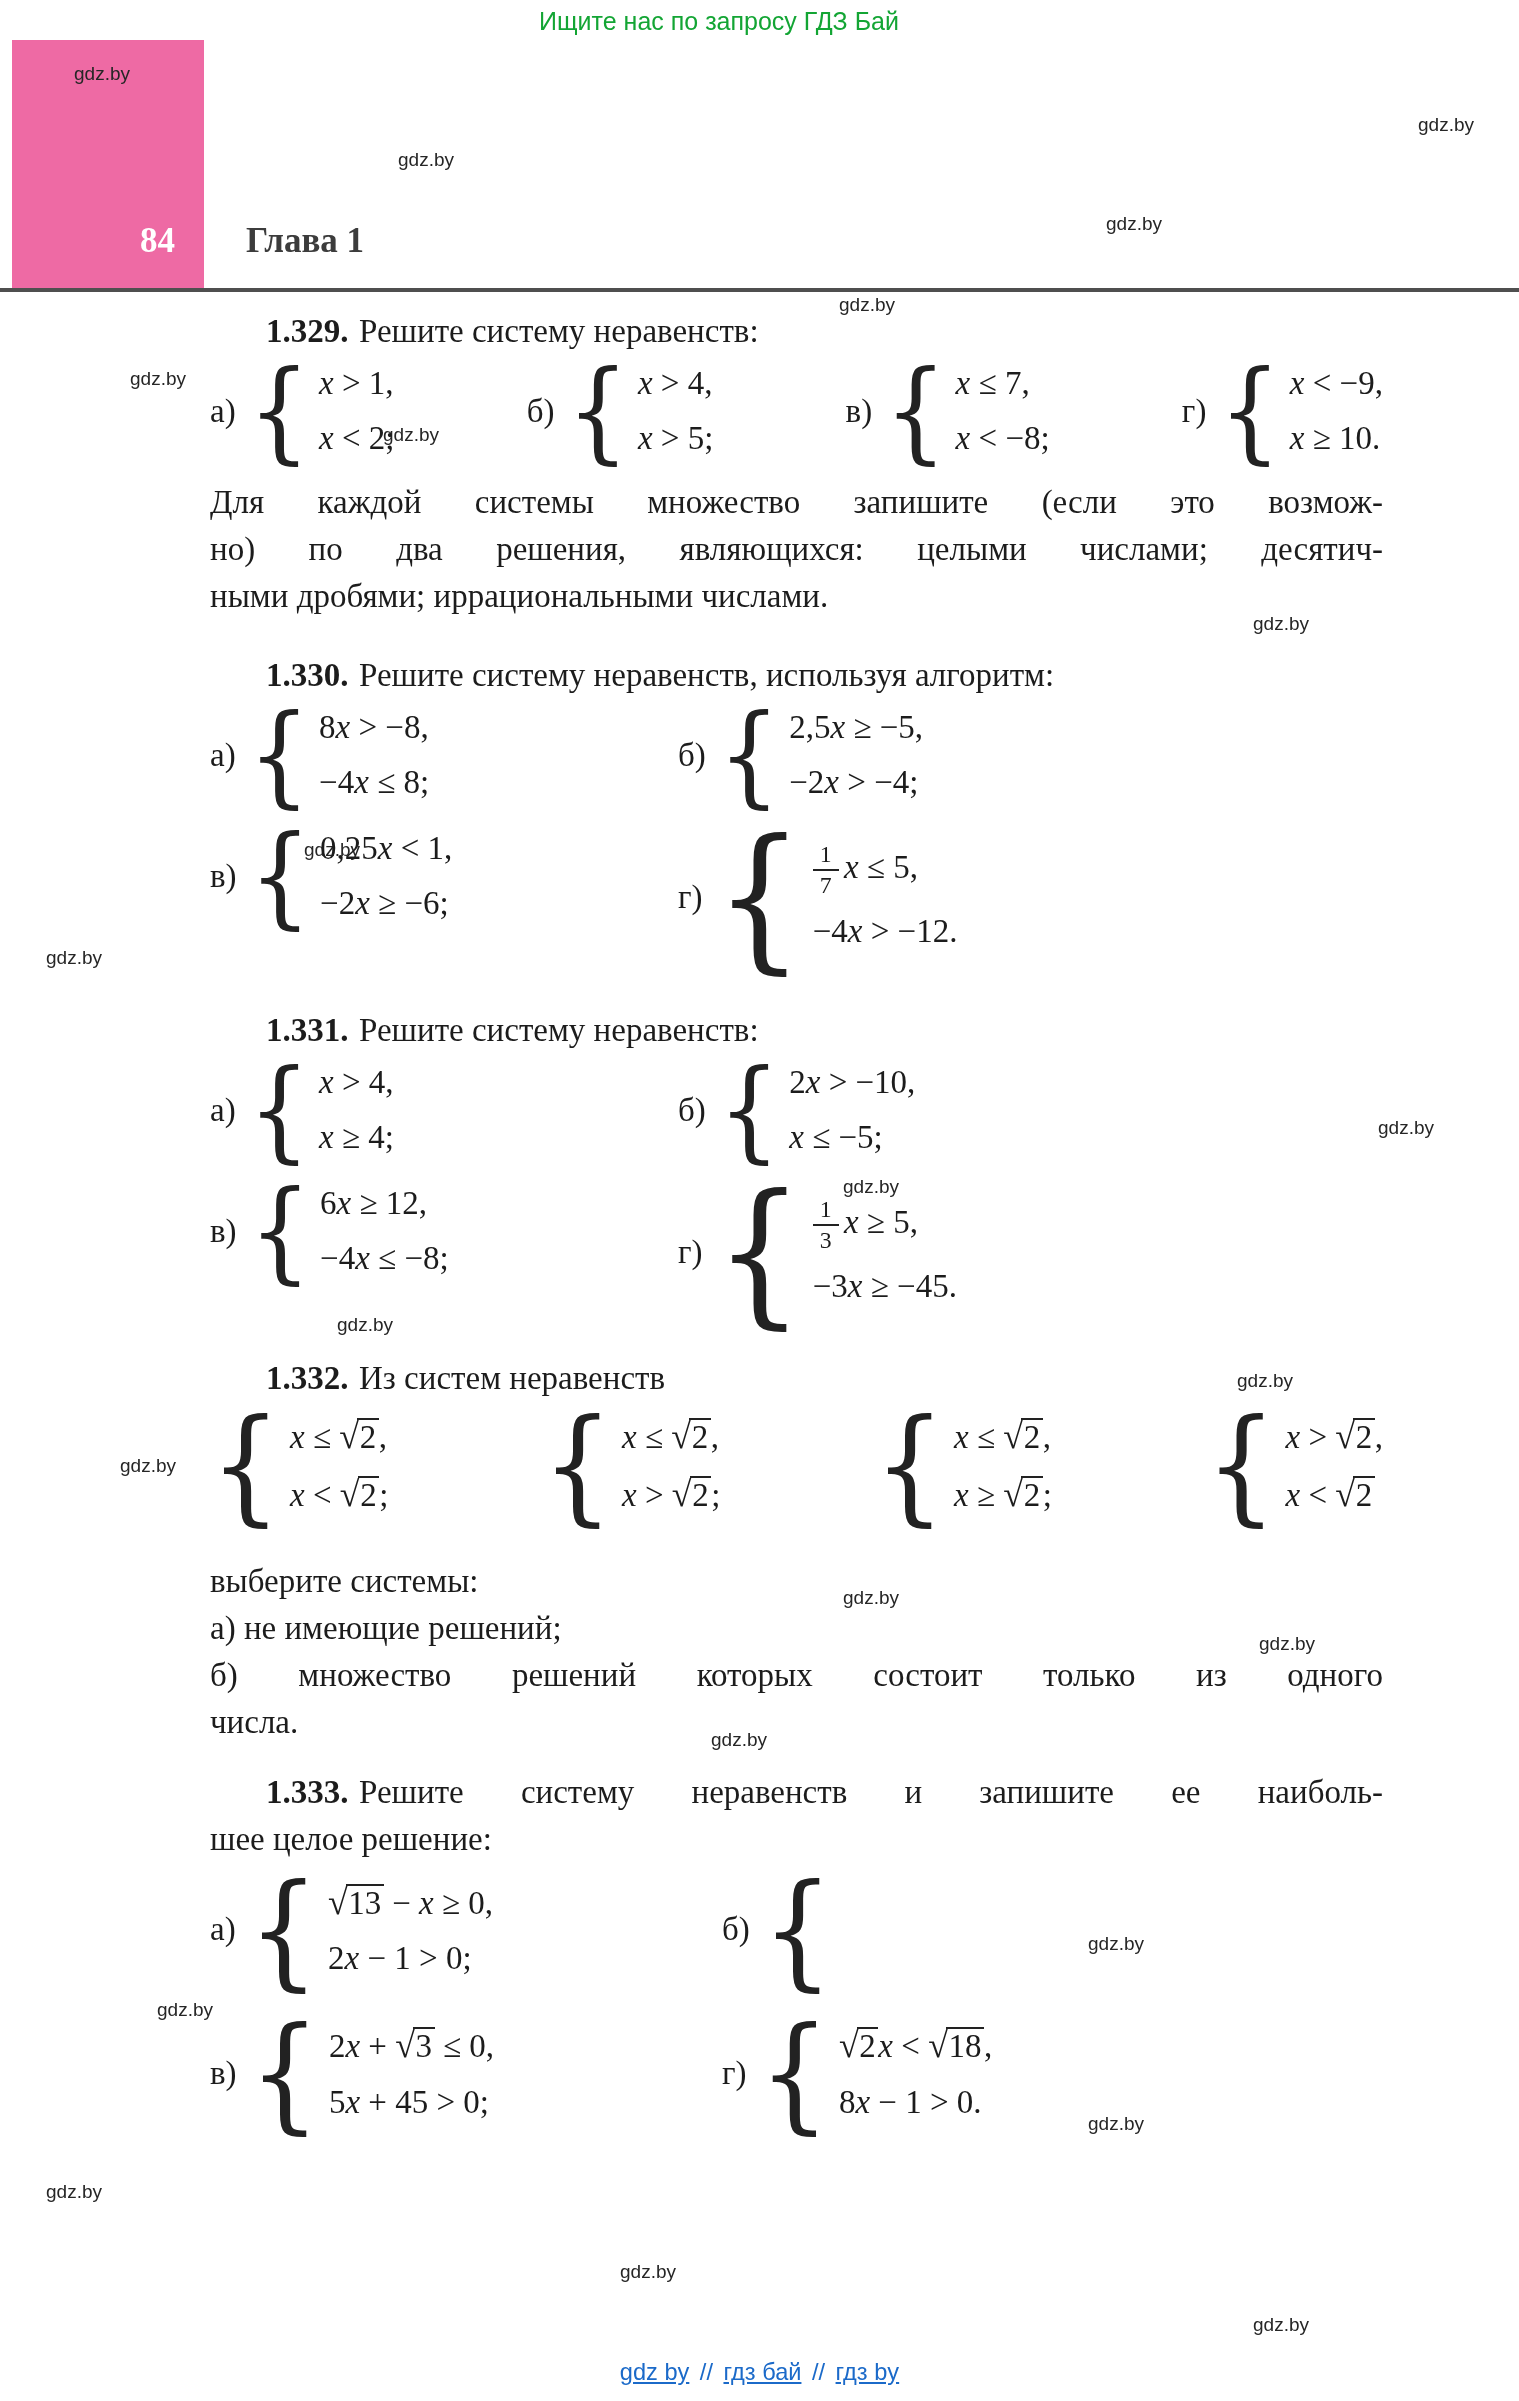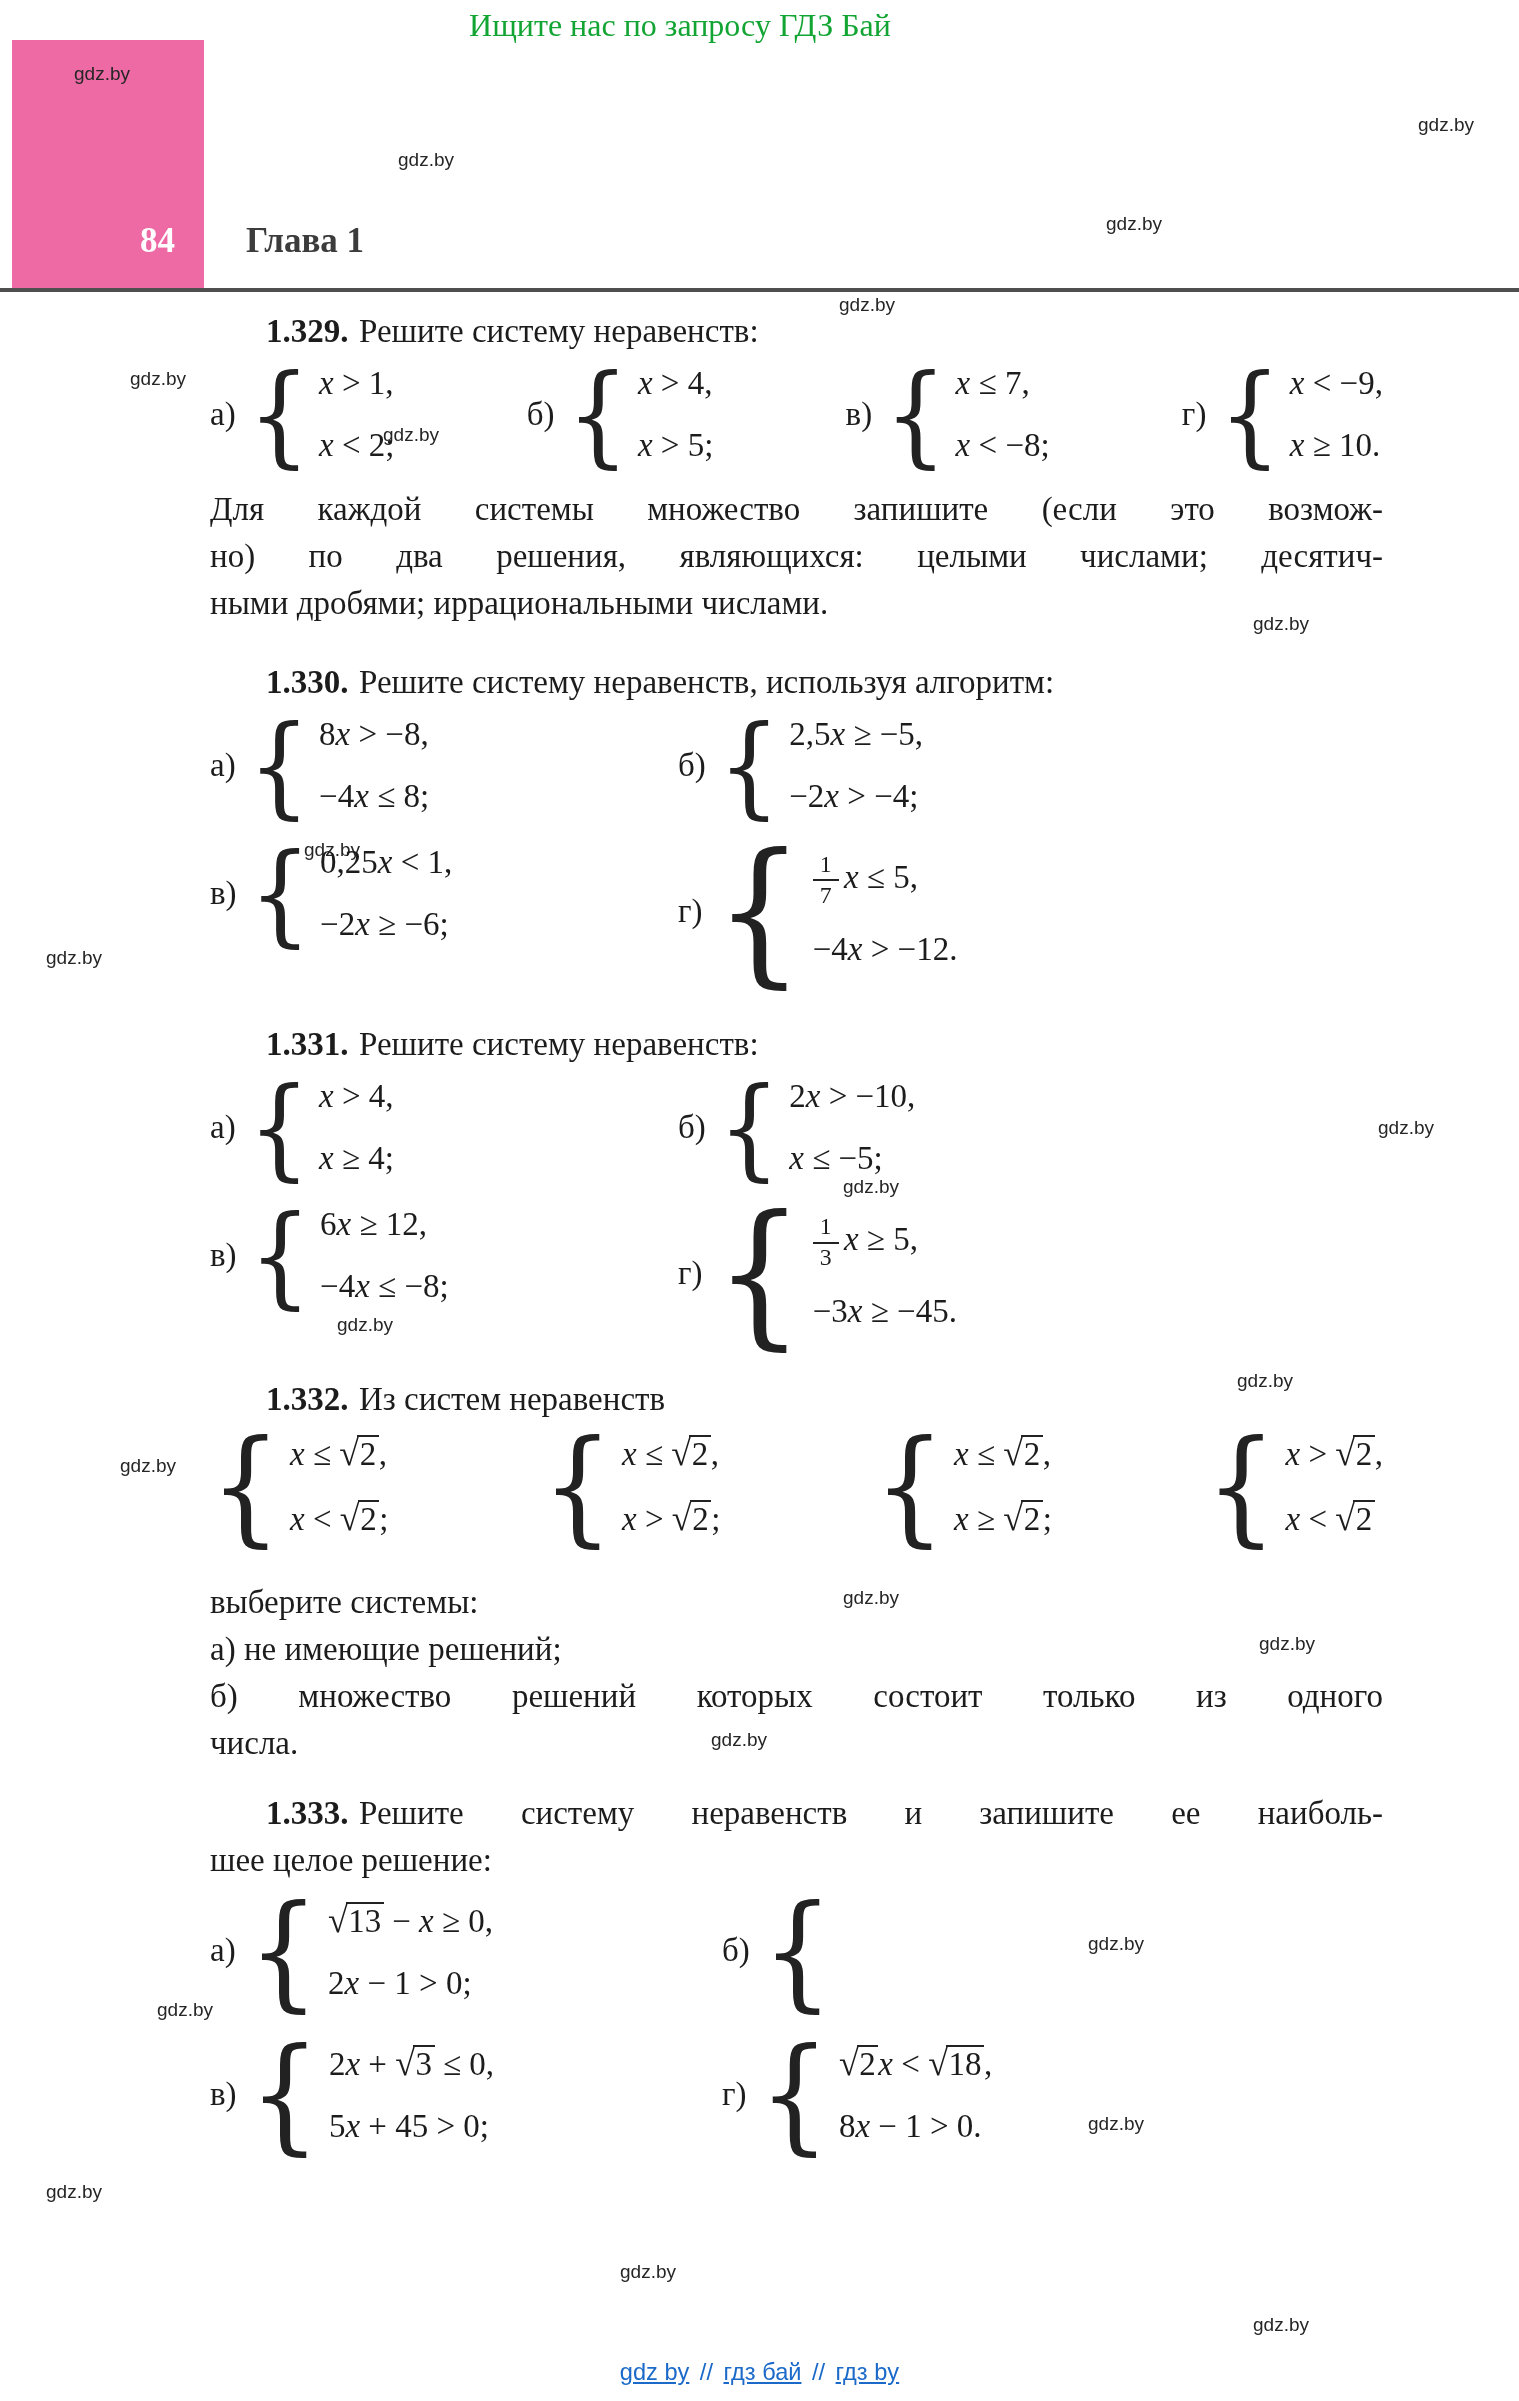--- a/index.html
+++ b/index.html
@@ -1,20 +1,20 @@
 <!DOCTYPE html>
 <html style="font-size:14px"><head>
 <meta charset="utf-8">
 <style>
   *{box-sizing:border-box}
   body{margin:0;background:#ffffff}
   .page{position:relative;width:1519px;height:2401px;background:#fff;overflow:hidden;
         font-family:"Liberation Serif",serif;color:#1c1c1c}
-  .banner{position:absolute;left:680px;top:7px;transform:translateX(-50%);
-          font-family:Liberation Serif, serif;font-size:32px;color:#13a534;white-space:nowrap}
+  .banner{position:absolute;left:719px;top:7px;transform:translateX(-50%);
+          font-family:Liberation Sans, sans-serif;font-size:25px;color:#13a534;white-space:nowrap}
   .pinkbox{position:absolute;left:12.3px;top:40px;width:192px;height:248px;background:#ee6aa4}
   .rule{position:absolute;left:0;top:288px;width:1519px;height:3.5px;background:#4f4f4f}
   .pagenum{position:absolute;left:140px;top:221px;font-size:35px;font-weight:bold;color:#ffffff}
   .chapter{position:absolute;left:246px;top:221px;font-size:35px;font-weight:bold;color:#3c3c3c}
   .wm{position:absolute;font-family:"Liberation Sans",sans-serif;font-size:19px;color:#262626;white-space:nowrap}
   .content{position:absolute;left:210px;top:308px;width:1173px;font-size:33px;line-height:1.42}
   .pline{min-height:47px}
   .indent{padding-left:56px}
   .just{text-align:justify;text-align-last:justify}
   .pnum{font-weight:bold;margin-right:10.5px}
@@ -24,21 +24,21 @@
   .two333>.system:first-child{width:512px}
   .system{display:flex;align-items:center}
   .sys-label{margin-right:12.3px}
   .sys-label:empty{display:none}
   .brace{display:inline-block;font-family:"DejaVu Serif",serif;font-weight:400;color:#222;
          line-height:1;margin-right:8.8px;transform:scaleY(1.12)}
   .brace::before{content:"{"}
   .s2 .brace{font-size:98px}
   .s2r .brace{font-size:112px}
   .s2f .brace{font-size:140px}
-  .sys-lines{display:flex;flex-direction:column;gap:18px}
+  .sys-lines{display:flex;flex-direction:column;gap:11px}
   .math{white-space:nowrap;line-height:1.32}
   .math .var{font-style:italic}
   .frac{display:inline-flex;flex-direction:column;align-items:center;font-size:0.72em;
         line-height:1.15;vertical-align:middle;margin-right:5.3px}
   .frac .num{border-bottom:2.2px solid #222;padding:0 7px 0.9px}
   .frac .den{padding-top:0.9px}
   .sqrt .rad{display:inline-block;font-size:1.08em;margin-right:-1.8px}
   .sqrt .radicand{display:inline-block;line-height:1.06;border-top:2.2px solid #222;padding:0 2.6px}
   .footer{position:absolute;left:50%;top:2359px;transform:translateX(-50%);
           font-family:"Liberation Sans",sans-serif;font-size:23.6px;display:flex;gap:10.5px;align-items:center}

